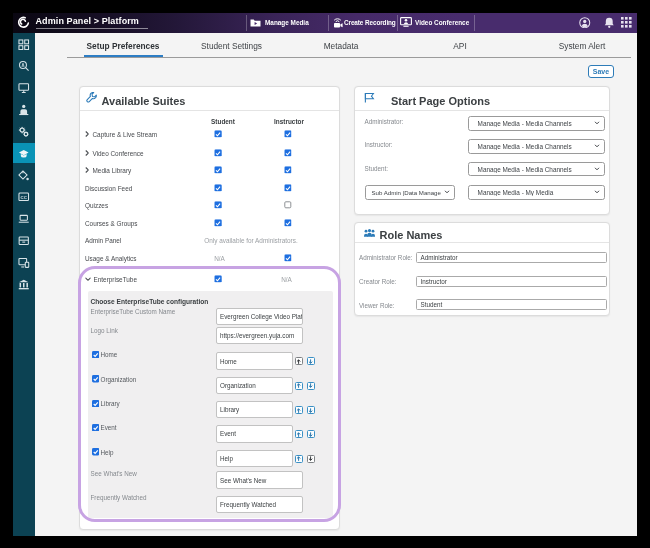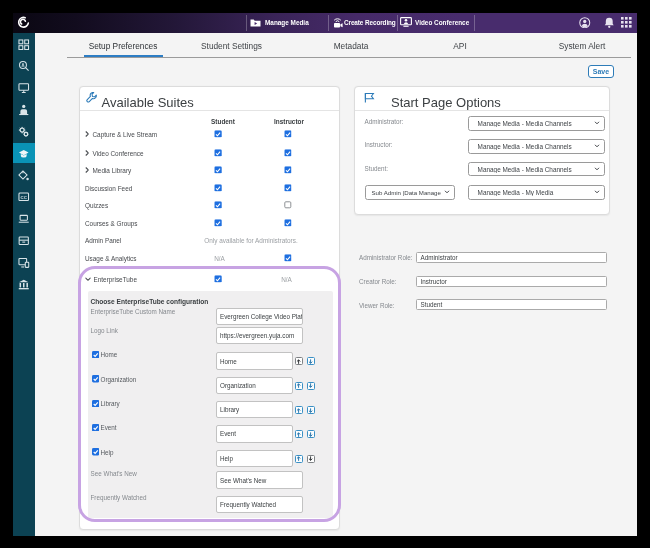--- a/index.html
+++ b/index.html
@@ -10,28 +10,28 @@
   #topbar { left:13px; top:13px; width:624px; height:20px;
     background:linear-gradient(90deg,#0a0712 0%,#120c1e 10%,#231738 26%,#3a2458 42%,#462a68 55%,#482c6d 72%,#482c6d 100%); }
   .sep { top:14.5px; width:1px; height:16px; background:rgba(255,255,255,0.26); }
   #title { left:35.5px; top:15.5px; height:13.5px; width:112.5px; color:#fff; font-size:9px; font-weight:bold;
     border-bottom:1px solid rgba(255,255,255,0.5); letter-spacing:0.1px; }
   .hbtxt { color:#fff; font-size:6.4px; font-weight:bold; top:19px; }
   #sidebar { left:13px; top:33px; width:22px; height:503px; background:#0c4253; }
   #sbhl { left:13px; top:143px; width:22px; height:19.5px; background:#0a93b6; }
   .sbic { left:18px; width:11.5px; height:11.5px; }
   .tab { top:41px; font-size:8.3px; color:#3f4347; transform:translateX(-50%); white-space:nowrap; }
-  .tab.act { color:#2e3236; font-weight:normal; }
+  .tab.act { color:#2e3236; font-weight:bold; }
   #tabline { left:67px; top:57px; width:564px; height:1.3px; background:#9b9b9b; }
   #tabact { left:84px; top:55px; width:79px; height:2px; background:#2d7dc4; }
   #save { left:588px; top:64.5px; width:26px; height:13px; background:#fff; border:1px solid #2e7cb8;
     border-radius:3px; color:#2e7cb8; font-size:7px; font-weight:bold; text-align:center; line-height:11px; }
   .panel { background:#fff; border:1px solid #dcdcdc; border-radius:4px; box-shadow:0 0.5px 1.5px rgba(0,0,0,0.06); }
   .phead { position:absolute; left:0; top:0; right:0; border-bottom:1px solid #e4e4e4; }
-  .ptitle { position:absolute; font-size:13px; font-weight:normal; color:#3c4043; white-space:nowrap; }
+  .ptitle { position:absolute; font-size:11px; font-weight:bold; color:#3c4043; white-space:nowrap; }
   .lbl { font-size:6.4px; color:#46494d; white-space:nowrap; }
   .glbl { font-size:6.4px; color:#9b9fa3; white-space:nowrap; }
   .flbl { font-size:6.3px; color:#85898e; white-space:nowrap; }
   .cc { transform:translate(-50%,-50%); }
   .cb { width:7.4px; height:7.4px; }
   .cbe { width:7.4px; height:7.4px; background:#fff; border:1px solid #8d9094; border-radius:1.5px; }
   .inp { background:#fff; border:1px solid #c2c2c2; border-radius:2px; font-size:6.3px; color:#3c4043;
     padding-left:3.5px; white-space:nowrap; overflow:hidden; display:flex; align-items:center; }
   .dd { background:#fff; border:1px solid #9a9a9a; border-radius:2.5px; height:14.5px; font-size:6.4px;
     color:#3f4347; display:flex; align-items:center; white-space:nowrap; overflow:hidden; }
@@ -44,20 +44,21 @@
 </head>
 <body>
 <div id="stage">
 <div id="content" class="abs"></div>
 <div id="topbar" class="abs"></div>
 
 <svg class="abs" style="left:16.5px;top:16px" width="13" height="13" viewBox="0 0 24 24">
   <path d="M15.2 3.1 A9 9 0 1 0 21 12.8" fill="none" stroke="#fff" stroke-width="2.9" stroke-linecap="round"></path>
   <path d="M8.6 14.8 A4.7 4.7 0 1 1 15.6 9.7" fill="none" stroke="#fff" stroke-width="2.9" stroke-linecap="round"></path>
 </svg>
+<div id="title" class="abs">Admin Panel &gt; Platform</div>
 <div class="abs sep" style="left:246px"></div>
 <div class="abs sep" style="left:327.5px"></div>
 <div class="abs sep" style="left:396.5px"></div>
 <div class="abs sep" style="left:473.5px"></div>
 
 <svg class="abs" style="left:250px;top:17.5px" width="11" height="9" viewBox="0 0 11 9">
   <path d="M0.5 1.5 h3.2 l1 1.2 h5.8 v5.8 h-10 z" fill="#fff"></path>
   <path d="M4.6 3.9 l2.6 1.6 -2.6 1.6 z" fill="#47296b"></path>
 </svg>
 <div class="abs hbtxt" style="left:265px">Manage Media</div>
@@ -182,21 +183,21 @@
  <path d="M6 0.8 L11 3.4 H1 z"></path>
         <rect x="1.6" y="4.2" width="1.6" height="4.6"></rect>
         <rect x="5.2" y="4.2" width="1.6" height="4.6"></rect>
         <rect x="8.8" y="4.2" width="1.6" height="4.6"></rect>
         <rect x="0.8" y="9.4" width="10.4" height="1.4"></rect>
       </g>
     </svg>
 
 <div class="abs tab act" style="left:123px">Setup Preferences</div>
 <div class="abs tab" style="left:231.5px">Student Settings</div>
-<div class="abs tab" style="left:351px">Metadata</div>
+<div class="abs tab" style="left:341px">Metadata</div>
 <div class="abs tab" style="left:460px">API</div>
 <div class="abs tab" style="left:582px">System Alert</div>
 <div id="tabline" class="abs"></div>
 <div id="tabact" class="abs"></div>
 <div id="save" class="abs">Save</div>
 
 <div class="abs panel" style="left:78.5px;top:86px;width:261px;height:444px">
   <div class="phead" style="height:24px"></div>
   <svg class="abs" style="left:6px;top:4.5px" width="11" height="11" viewBox="0 0 12 12">
     <path d="M11.2 3.4 a3.1 3.1 0 0 1 -4.2 3.6 L3.6 10.4 a1.55 1.55 0 0 1 -2.2 -2.2 L4.8 4.8 a3.1 3.1 0 0 1 3.6 -4.2 L6.6 2.4 7 4.8 9.4 5.2 z" fill="none" stroke="#2b7ab8" stroke-width="1.15" stroke-linejoin="round"></path>
@@ -411,19 +412,33 @@
         <path d="M1 0.8 L3 2.8 5 0.8" stroke="#3f4347" stroke-width="1" fill="none"></path>
       </svg>
     </div>
 <div class="abs dd" style="left:467.6px;top:185px;width:137px">
       <span class="tx">Manage Media - My Media</span>
       <svg class="ch" width="6" height="4" viewBox="0 0 6 4">
         <path d="M1 0.8 L3 2.8 5 0.8" stroke="#3f4347" stroke-width="1" fill="none"></path>
       </svg>
     </div>
 
+<div class="abs panel" style="left:354px;top:222px;width:256px;height:94px">
+  <div class="phead" style="height:20px"></div>
+  <svg class="abs" style="left:8px;top:4.5px" width="13" height="11" viewBox="0 0 13 11">
+    <g fill="#2b7ab8">
+    <circle cx="3" cy="3.2" r="1.4"></circle>
+          <circle cx="10" cy="3.2" r="1.4"></circle>
+          <circle cx="6.5" cy="2.6" r="1.6"></circle>
+    <path d="M1 7.8 a2 2 0 0 1 4 0 v1 h-4 z"></path>
+          <path d="M8 7.8 a2 2 0 0 1 4 0 v1 h-4 z"></path>
+          <path d="M4.3 7 a2.2 2.2 0 0 1 4.4 0 v1.8 h-4.4 z"></path>
+    </g>
+  </svg>
+  <div class="ptitle" style="left:24.5px;top:6px">Role Names</div>
+</div>
 <div class="abs flbl" style="left:359px;top:254.2px">Administrator Role:</div>
 <div class="abs inp" style="left:416px;top:252px;width:191px;height:11.2px;border-color:#aaa;border-radius:1.5px">Administrator</div>
 <div class="abs flbl" style="left:359px;top:277.8px">Creator Role:</div>
 <div class="abs inp" style="left:416px;top:275.6px;width:191px;height:11.2px;border-color:#aaa;border-radius:1.5px">Instructor</div>
 <div class="abs flbl" style="left:359px;top:301.5px">Viewer Role:</div>
 <div class="abs inp" style="left:416px;top:299.3px;width:191px;height:11.2px;border-color:#aaa;border-radius:1.5px">Student</div>
 </div>
 
 </body></html>

